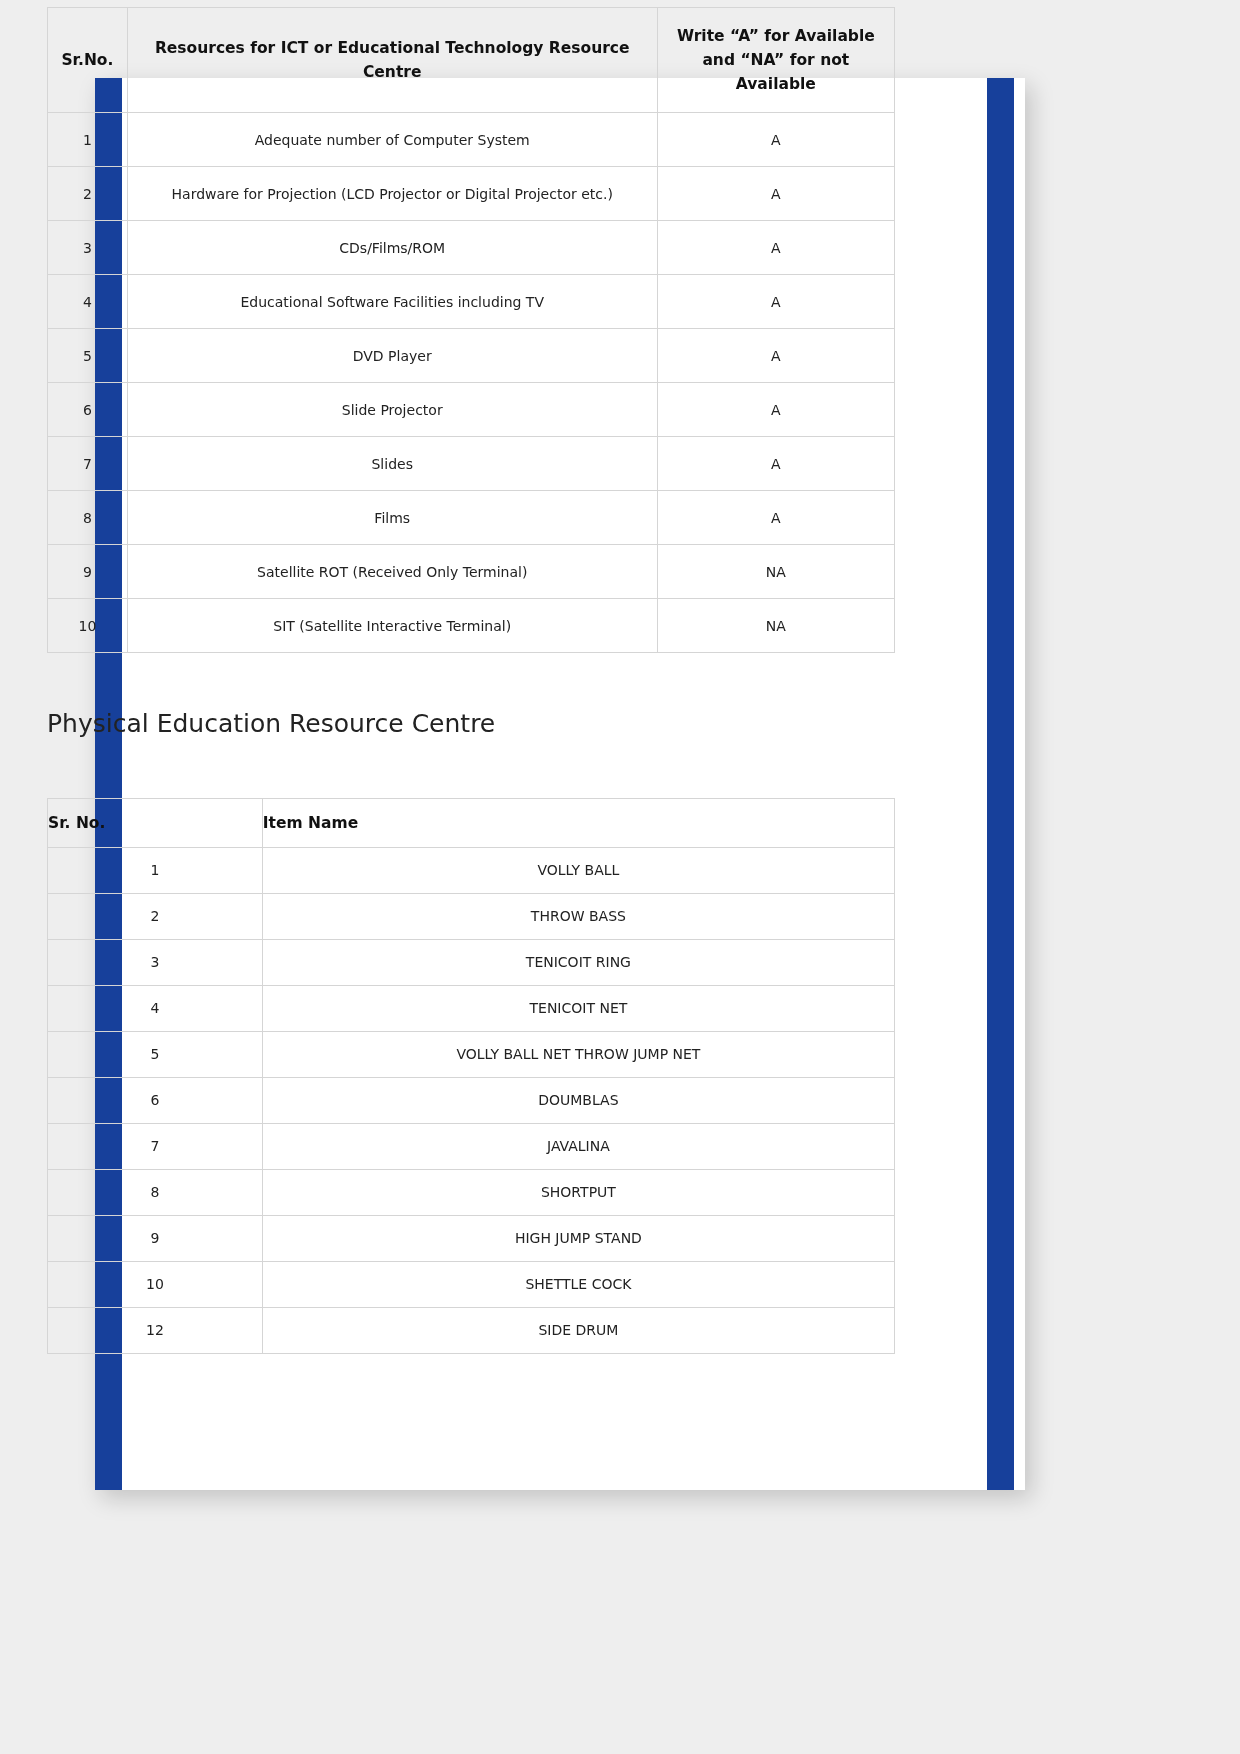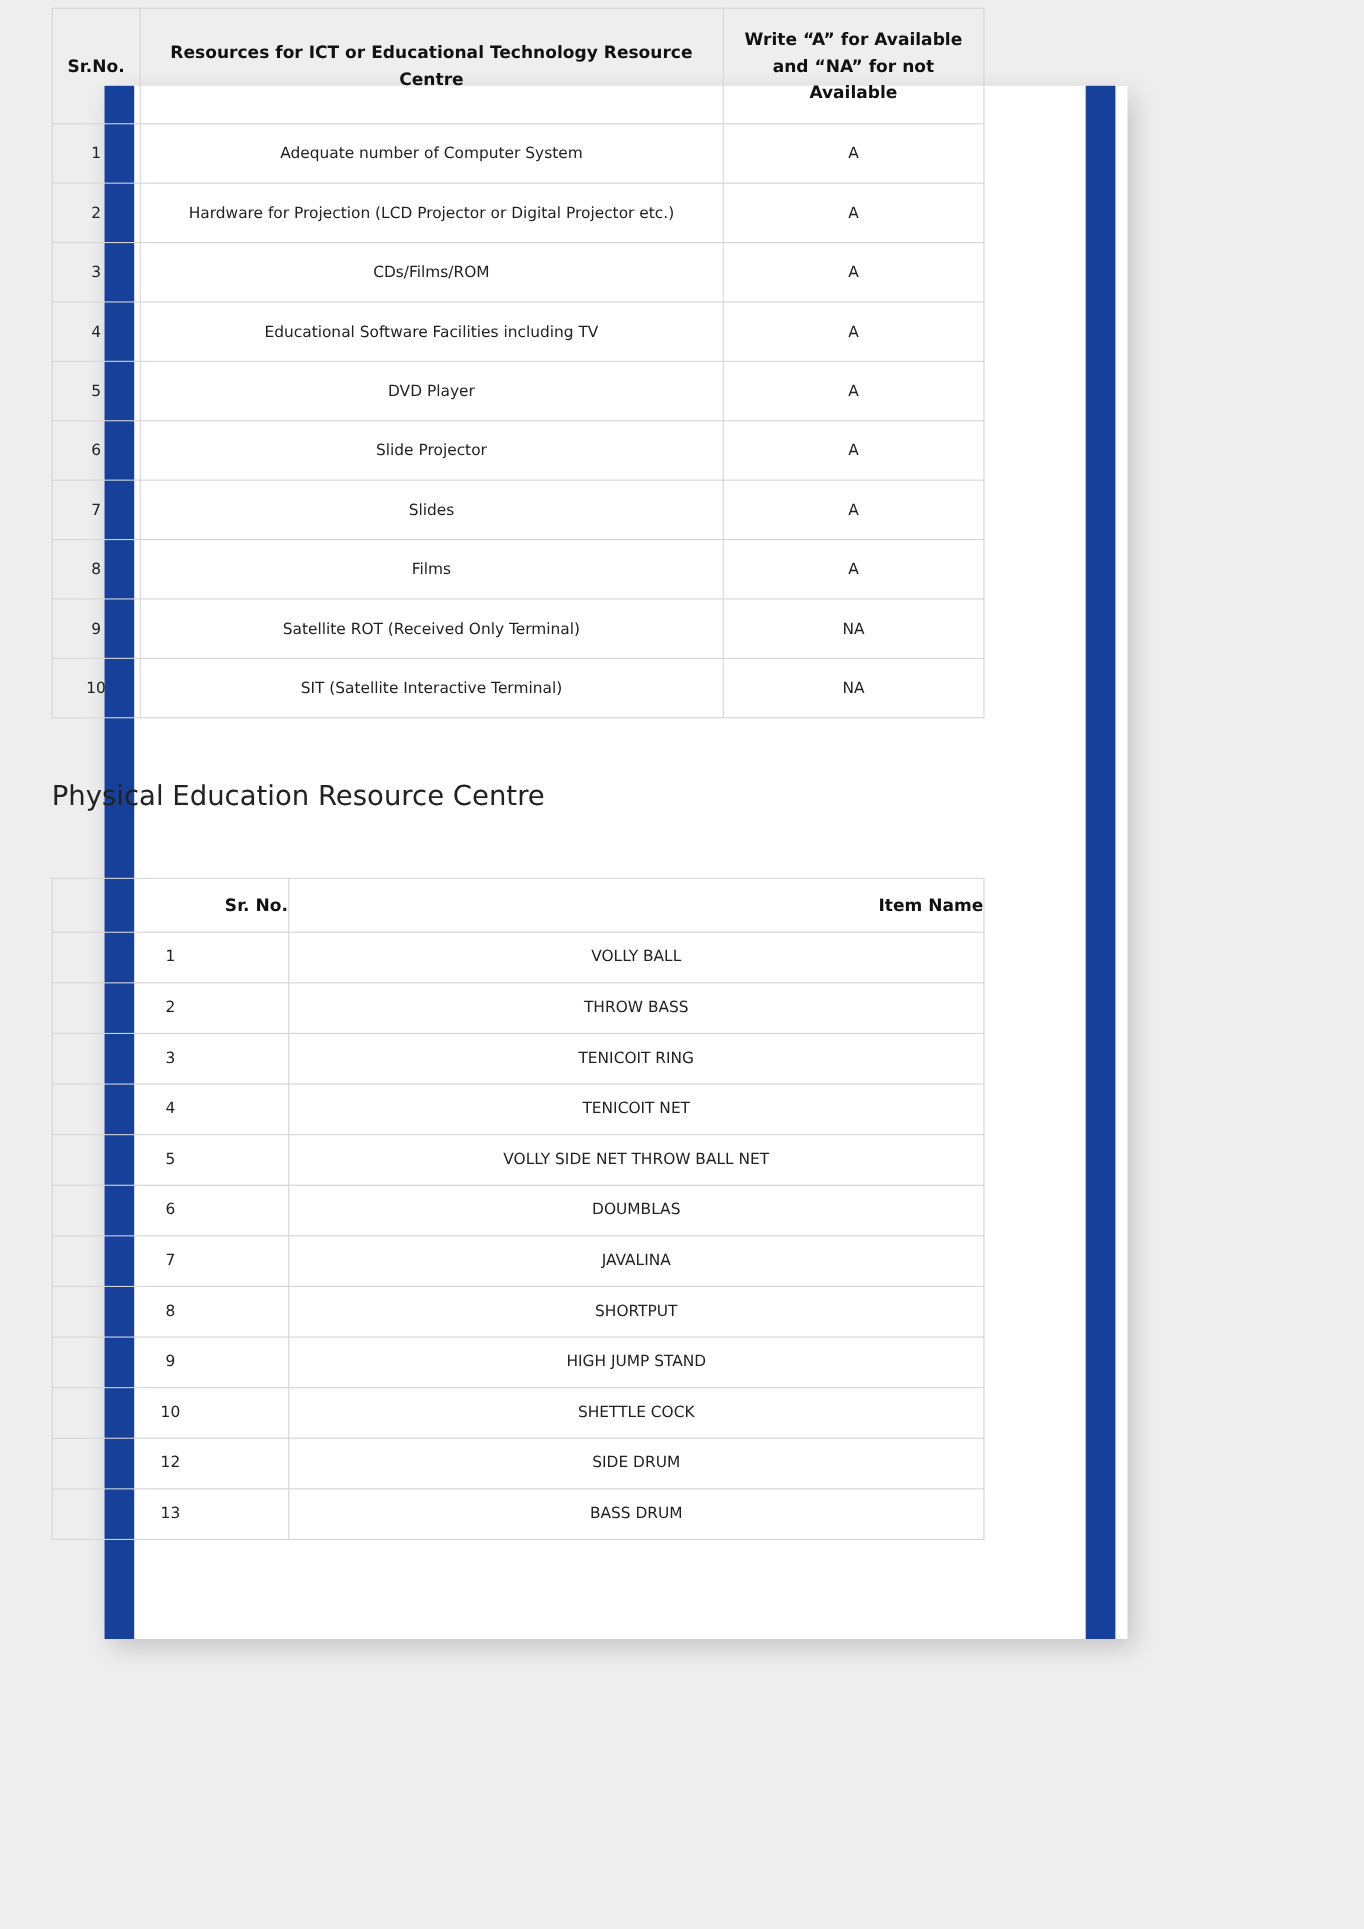--- a/index.html
+++ b/index.html
@@ -98,21 +98,21 @@
     margin: 28px 0 0 0;
     line-height: 1.3;
   }
 
   
   .pe-wrap { margin-top: 57px; }
   .pe-table th {
     font-size: 15.5px;
     font-weight: bold;
     color: #111;
-    text-align: right;
+    text-align: left;
     height: 48px;
   }
   .pe-table td {
     font-size: 14px;
     color: #222;
     text-align: center;
     height: 45px;
   }
   .pe-col-sr { width: 210px; }
   .pe-col-item { width: 618px; }
@@ -220,21 +220,21 @@
           <tr>
             <td>3</td>
             <td>TENICOIT RING</td>
           </tr>
           <tr>
             <td>4</td>
             <td>TENICOIT NET</td>
           </tr>
           <tr>
             <td>5</td>
-            <td>VOLLY SIDE NET THROW BALL NET</td>
+            <td>VOLLY BALL NET THROW JUMP NET</td>
           </tr>
           <tr>
             <td>6</td>
             <td>DOUMBLAS</td>
           </tr>
           <tr>
             <td>7</td>
             <td>JAVALINA</td>
           </tr>
           <tr>
@@ -245,23 +245,19 @@
             <td>9</td>
             <td>HIGH JUMP STAND</td>
           </tr>
           <tr>
             <td>10</td>
             <td>SHETTLE COCK</td>
           </tr>
           <tr>
             <td>12</td>
             <td>SIDE DRUM</td>
-          </tr>
-          <tr>
-            <td>13</td>
-            <td>BASS DRUM</td>
           </tr>
         </tbody>
       </table>
     </div>
 
   </div>
 </div>
 
 </body></html>

